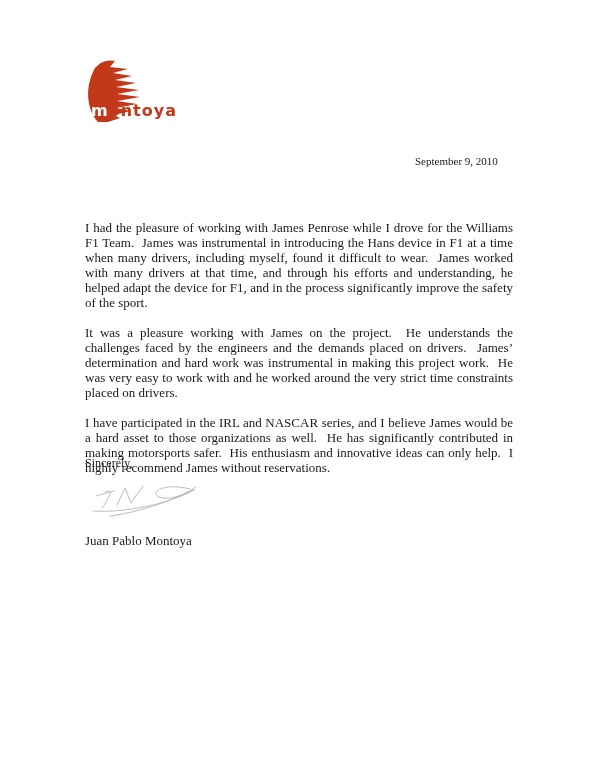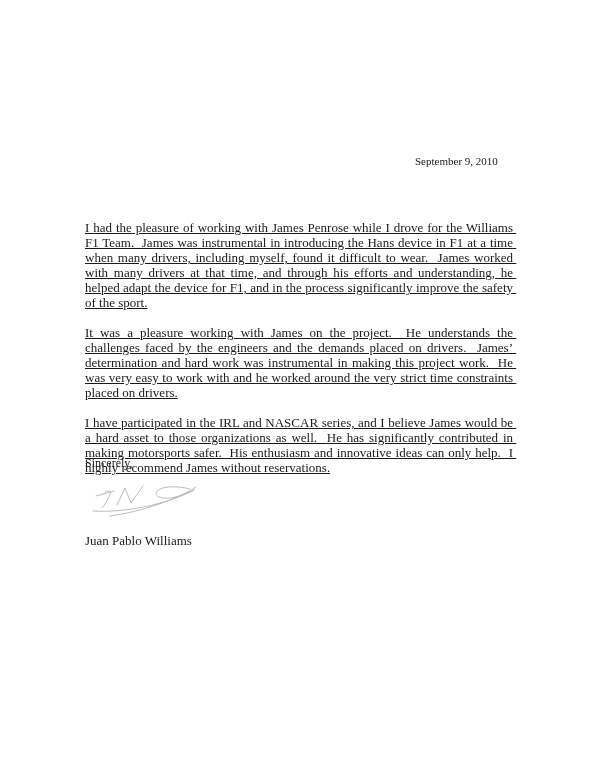--- a/index.html
+++ b/index.html
@@ -54,21 +54,20 @@
     left: 85px;
     top: 220px;
     width: 432px;
     font-size: 13px;
     line-height: 15px;
   }
   .body-text p {
     margin: 0 4px 15px 0;
     text-align: justify;
     white-space: pre-wrap;
-    text-decoration: underline;
   }
   .closing {
     position: absolute;
     left: 85px;
     top: 456px;
     font-size: 12px;
   }
   .signature {
     position: absolute;
     left: 88px;
@@ -81,20 +80,40 @@
     left: 85px;
     top: 533px;
     font-size: 13px;
   }
 </style>
 </head>
 <body>
 
 <div class="page">
 
+  <div class="logo">
+    <svg width="112" height="70" viewBox="0 0 112 70" xmlns="http://www.w3.org/2000/svg">
+      <path fill="#c2391a" d="
+        M 12,64
+        C 1,52 -2,30 9,10
+        C 14,4 21,1 29,3
+        L 24,9 L 42,11
+        L 27,15 L 46,18
+        L 29,22 L 50,25
+        L 30,29 L 53,32
+        L 31,36 L 54,39
+        L 31,43 L 51,46
+        L 30,50 L 45,53
+        L 28,57 L 34,60
+        L 22,64 Z"></path>
+    </svg>
+    <div class="wordmark">
+      <span class="first">m</span><span>ontoya</span>
+    </div>
+  </div>
 
   <div class="date">September 9, 2010</div>
 
 
   <div class="body-text">
     <p>I had the pleasure of working with James Penrose while I drove for the Williams F1 Team.  James was instrumental in introducing the Hans device in F1 at a time when many drivers, including myself, found it difficult to wear.  James worked with many drivers at that time, and through his efforts and understanding, he helped adapt the device for F1, and in the process significantly improve the safety of the sport.</p>
     <p>It was a pleasure working with James on the project.  He understands the challenges faced by the engineers and the demands placed on drivers.  James’ determination and hard work was instrumental in making this project work.  He was very easy to work with and he worked around the very strict time constraints placed on drivers.</p>
     <p>I have participated in the IRL and NASCAR series, and I believe James would be a hard asset to those organizations as well.  He has significantly contributed in making motorsports safer.  His enthusiasm and innovative ideas can only help.  I highly recommend James without reservations.</p>
   </div>
 
@@ -106,15 +125,15 @@
         <path d="M 8,16 L 26,11"></path>
         <path d="M 17,12 q 4,-2 6,0 q -5,12 -9,16"></path>
         <path d="M 29,25 L 37,8 L 43,23 L 55,6"></path>
         <path d="M 102,9 C 74,2 62,13 71,17 C 80,21 96,15 106,10"></path>
         <path d="M 5,31 C 38,33 80,24 106,10"></path>
         <path d="M 22,36 C 52,32 88,20 108,7"></path>
       </g>
     </svg>
   </div>
 
-  <div class="signer">Juan Pablo Williams</div>
+  <div class="signer">Juan Pablo Montoya</div>
 
 </div>
 
 </body></html>

